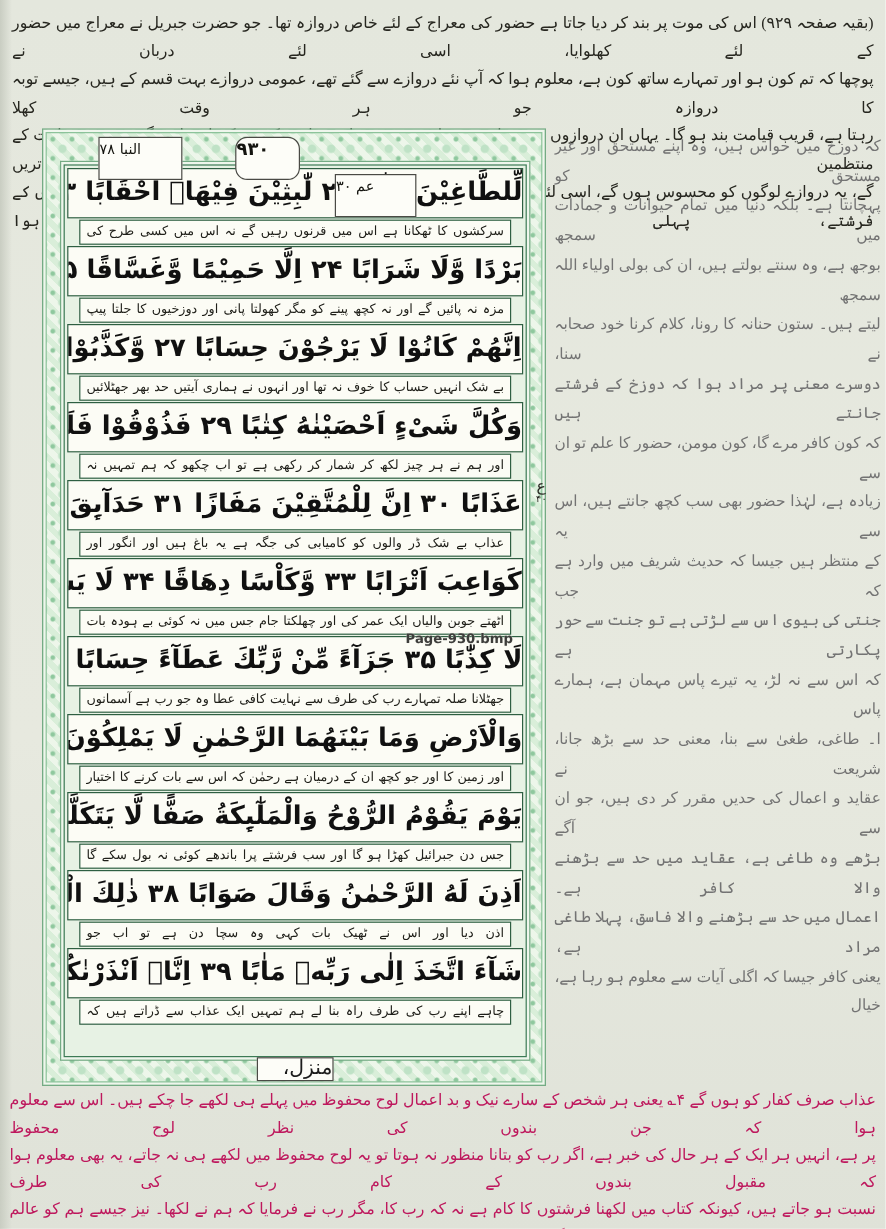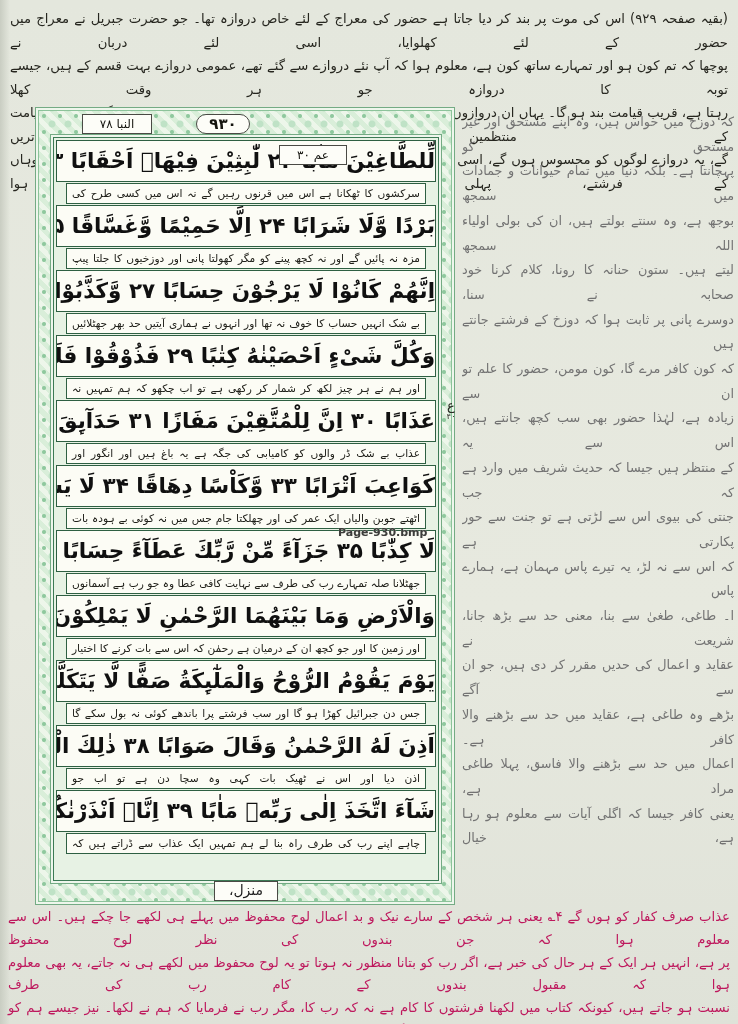--- a/index.html
+++ b/index.html
@@ -8,21 +8,21 @@
     position:relative;
     width:738px; height:1024px;
     background:
       linear-gradient(90deg, #c9cdc2 0, rgba(201,205,194,0) 10px),
       linear-gradient(0deg, #dfe2d8 0, #e7e9df 40%, #e4e7dd 100%);
     font-family:"DejaVu Sans", sans-serif;
     color:#1c1c1c;
     overflow:hidden;
   }
   .rtl{ direction:rtl; unicode-bidi:embed; }
-  .just{ text-align:justify; text-align-last:justify; }
+  .just{ text-align:justify; text-align-last:justify;font-family:Liberation Serif, serif; }
 
   
   .top-block{ position:absolute; left:10px; top:7px; width:718px; }
   .top-block .cline{ font-size:13.2px; line-height:23.5px; color:#26261f; }
   .bottom-block{ position:absolute; left:8px; top:906px; width:722px; }
   .bottom-block .cline{ font-size:13.2px; line-height:22.8px; color:#be185d; }
 
   
   .qbox{
     position:absolute; left:35px; top:107px; width:420px; height:798px;
@@ -38,23 +38,23 @@
   .qcontent{
     position:absolute; left:17px; top:29px; width:386px; height:744px;
     background:#e7f2e4;
     border:1px solid #3c7click;  
     border:1px solid #3c7a55;
     box-shadow: 0 0 0 2px #eef6ec, 0 0 0 3px #74ab84;
     padding:2px 2px;
     overflow:hidden;
   }
   .hdr-label{
-    position:absolute; top:6px; height:20px; z-index:3;
+    position:absolute; top:6px; height:36px; z-index:3;
     background:#fdfdf8; border:1px solid #4a4a45;
-    font-size:12px; line-height:18px; text-align:center;
+    font-size:12px; line-height:18px; text-align:left;
     color:#14140f; direction:rtl;
   }
   .hdr-juz{ left:243px; width:68px;margin-top:31px; }
   .hdr-page{ left:160px; width:54px; font-size:15px; font-weight:bold;border-radius:10px; }
   .hdr-surah{ left:46px; width:70px; }
 
   .line{ background:#fcfcf5; border:1px solid #2e5f42; margin-bottom:1px; overflow:hidden; }
   .line.arabic{
     height:42px; font-size:21.5px; line-height:39px; font-weight:bold;
     text-align:center; white-space:nowrap; color:#101010;
@@ -62,21 +62,21 @@
   }
   .line.urdu{
     height:21px; margin-left:10px; margin-right:10px;
     font-size:10.6px; line-height:18px; padding:0 5px;
     color:#20201a; direction:rtl;
     text-align:justify; text-align-last:justify;
   }
   .qfooter{
     width:64px; height:20px; margin:2px auto 0 auto;
     background:#fdfdf8; border:1px solid #4a4a45;
-    font-size:14px; line-height:17px; text-align:center; direction:rtl;
+    font-size:17px; line-height:17px; direction:rtl;
   }
 
   
   .side-col{ position:absolute; left:462px; top:110px; width:272px; height:794px; overflow:hidden; }
   .side-col .cline{ font-size:12.8px; line-height:24.7px; color:#737373; }
   .side-col .cline.short{ text-align-last:right; }
 
   
   .file-label{
     position:absolute; left:338px; top:526px; z-index:5;
@@ -141,21 +141,21 @@
 </div>
 
 <div class="file-label">Page-930.bmp</div>
 
 <div class="side-col rtl">
 
 <div class="cline just">کہ دوزخ میں حواس ہیں، وہ اپنے مستحق اور غیر مستحق کو</div>
     <div class="cline just">پہچانتا ہے۔ بلکہ دنیا میں تمام حیوانات و جمادات میں سمجھ</div>
     <div class="cline just">بوجھ ہے، وہ سنتے بولتے ہیں، ان کی بولی اولیاء اللہ سمجھ</div>
     <div class="cline just">لیتے ہیں۔ ستون حنانہ کا رونا، کلام کرنا خود صحابہ نے سنا،</div>
-    <div class="cline just">دوسرے پانی پر ثابت ہوا کہ دوزخ کے فرشتے جانتے ہیں</div>
+    <div class="cline just">دوسرے معنی پر مراد ہوا کہ دوزخ کے فرشتے جانتے ہیں</div>
     <div class="cline just">کہ کون کافر مرے گا، کون مومن، حضور کا علم تو ان سے</div>
     <div class="cline just">زیادہ ہے، لہٰذا حضور بھی سب کچھ جانتے ہیں، اس سے یہ</div>
     <div class="cline just">کے منتظر ہیں جیسا کہ حدیث شریف میں وارد ہے کہ جب</div>
     <div class="cline just">جنتی کی بیوی اس سے لڑتی ہے تو جنت سے حور پکارتی ہے</div>
     <div class="cline just">کہ اس سے نہ لڑ، یہ تیرے پاس مہمان ہے، ہمارے پاس</div>
     <div class="cline just">ا۔ طاغی، طغیٰ سے بنا، معنی حد سے بڑھ جانا، شریعت نے</div>
     <div class="cline just">عقاید و اعمال کی حدیں مقرر کر دی ہیں، جو ان سے آگے</div>
     <div class="cline just">بڑھے وہ طاغی ہے، عقاید میں حد سے بڑھنے والا کافر ہے۔</div>
     <div class="cline just">اعمال میں حد سے بڑھنے والا فاسق، پہلا طاغی مراد ہے،</div>
     <div class="cline just">یعنی کافر جیسا کہ اگلی آیات سے معلوم ہو رہا ہے، خیال</div>

